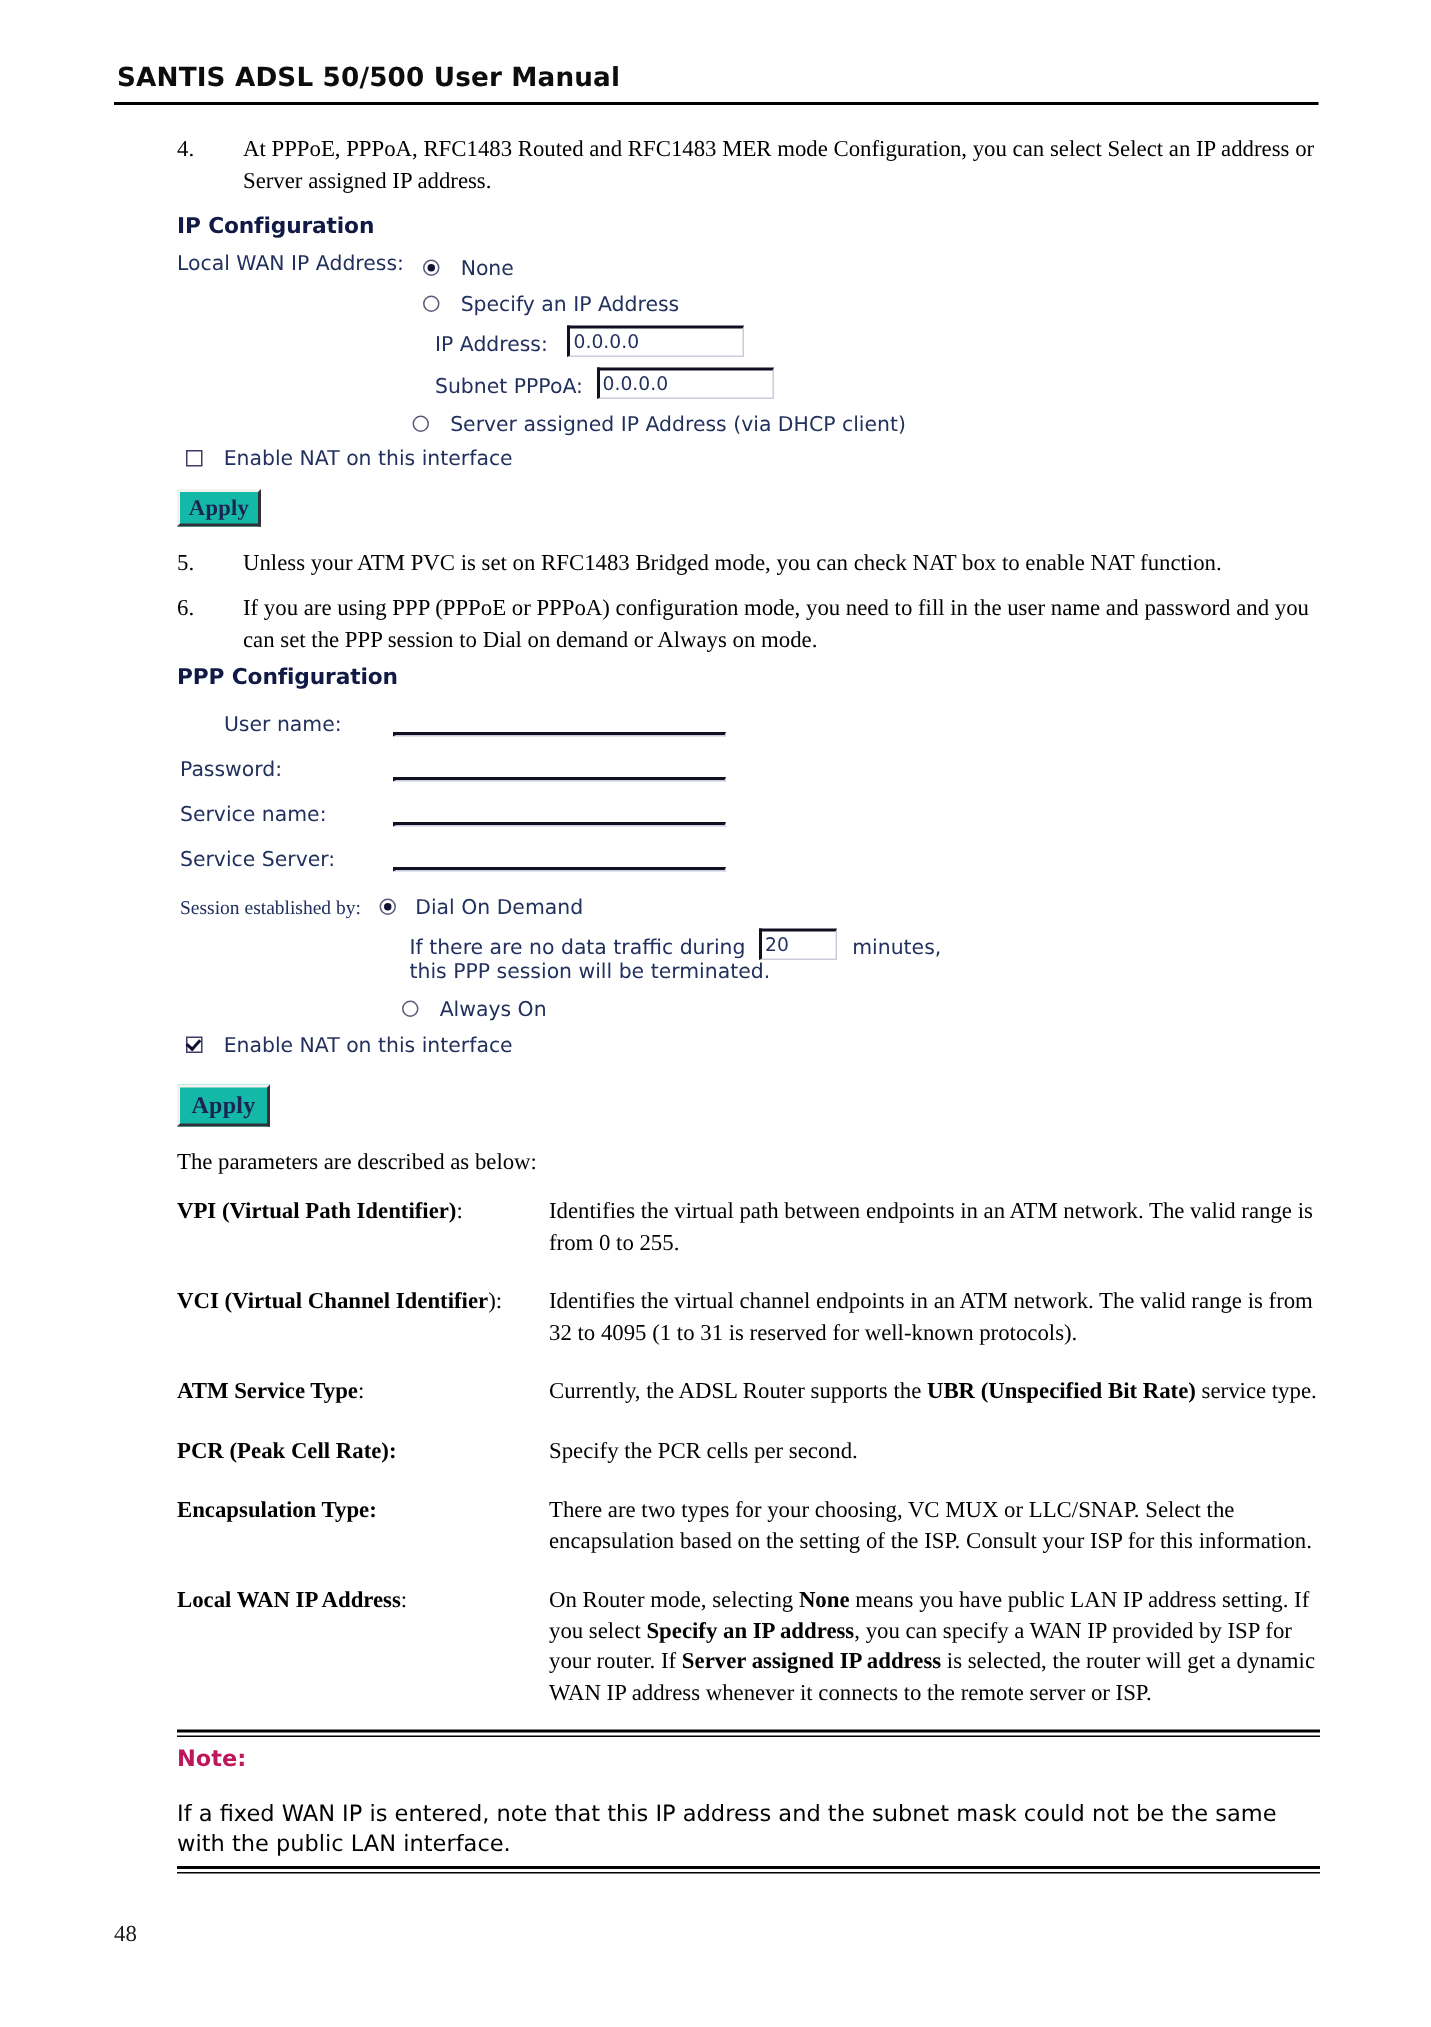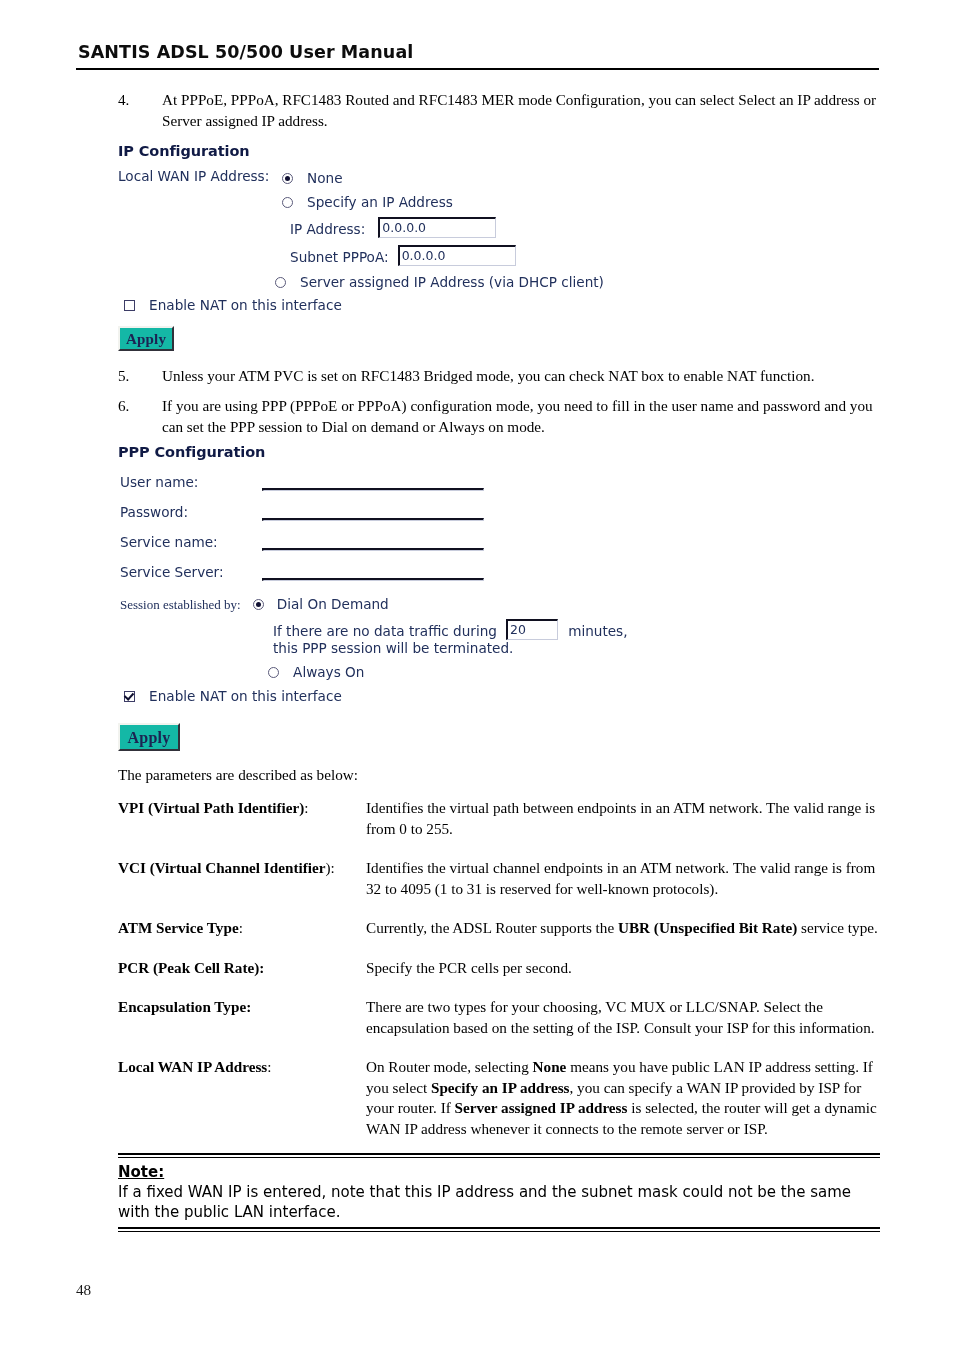--- a/index.html
+++ b/index.html
@@ -217,23 +217,22 @@
   .note-rule-bottom {
     width: 100%;
     border-top: 2px solid #000;
     border-bottom: 1px solid #000;
     height: 2px;
     box-sizing: content-box;
   }
   .note-title {
     font-size: 15px;
     font-weight: bold;
-    margin: 5px 0 1px 0;
-    color: #000000;
-    text-decoration: underline;
+    margin: 5px 0 18px 0;
+    color: #be185d;
   }
   .note-body {
     font-size: 15px;
     line-height: 20px;
     margin: 0 0 5px 0;
     color: #000;
   }
 
   
   .page-number {
@@ -305,21 +304,21 @@
 
   <div class="num-item" style="left:118px; top:396px; width:760px;">
     <span class="num">6.</span>
     <span class="body">If you are using PPP (PPPoE or PPPoA) configuration mode, you need to fill in the user name and password and you can set the PPP session to Dial on demand or Always on mode.</span>
   </div>
 
   <div class="form-shot" style="left:118px; top:444px; width:620px; height:260px;">
 
     <div class="form-title" style="position:absolute; left:0; top:0;">PPP Configuration</div>
 
-    <div style="position:absolute; left:2px; top:28px;">
+    <div style="position:absolute; left:2px; top:28px;text-align:center;">
       <span class="fs-label" style="display:inline-block; width:137px;">User name:</span>
       <span class="tinput" style="width:222px;"></span>
     </div>
 
     <div style="position:absolute; left:2px; top:58px;">
       <span class="fs-label" style="display:inline-block; width:137px;">Password:</span>
       <span class="tinput" style="width:222px;"></span>
     </div>
 
     <div style="position:absolute; left:2px; top:88px;">

